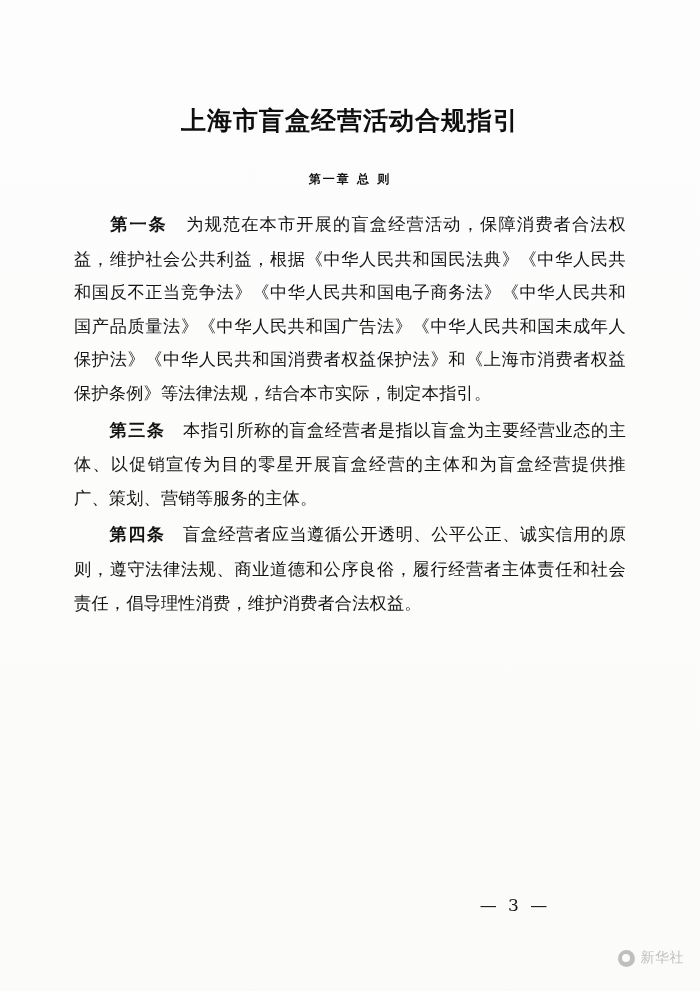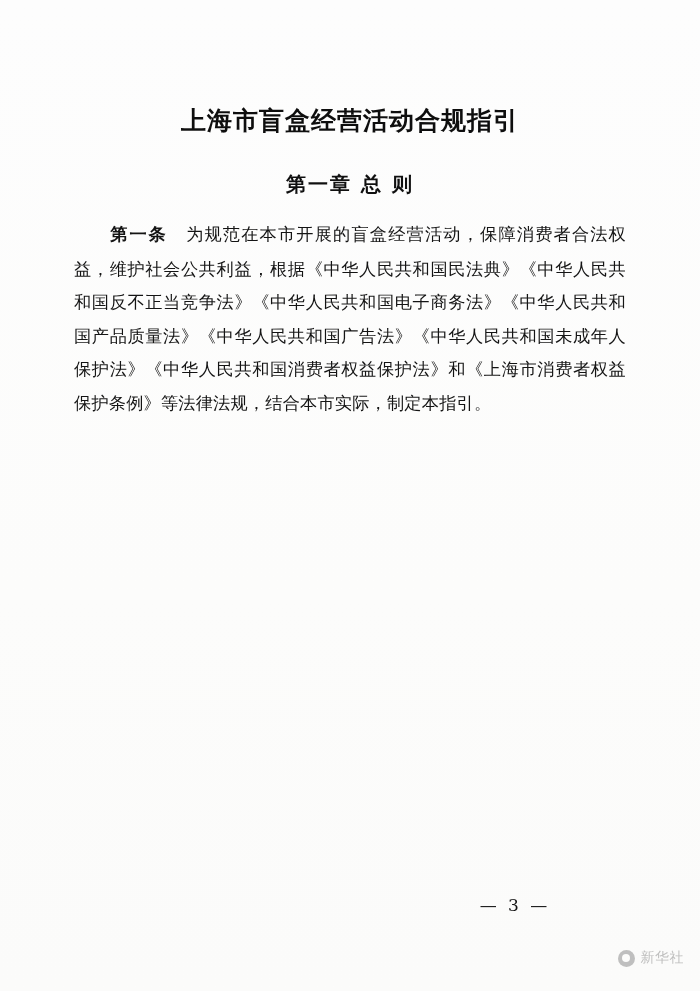--- a/index.html
+++ b/index.html
@@ -37,21 +37,21 @@
     text-align: center;
     font-size: 25px;
     font-weight: bold;
     letter-spacing: 1px;
     color: #0e0e0e;
     margin: 0 0 34px 0;
     font-family: Liberation Mono, monospace;
   }
   .chapter-heading {
     text-align: center;
-    font-size: 20px;
+    font-size: 12px;
     font-weight: bold;
     letter-spacing: 2px;
     margin: 0 0 20px 0;
     color: #101010;
   }
   .para {
     font-size: 17.2px;
     line-height: 33.6px;
     text-align: justify;
     text-justify: inter-ideograph;
@@ -119,21 +119,23 @@
 <div class="page">
   <div class="content">
 
     <h1 class="doc-title">上海市盲盒经营活动合规指引</h1>
 
     <h2 class="chapter-heading">第一章  总  则</h2>
 
     <p class="para"><span class="indent"></span><span class="lead">第一条</span>　<span>为规范在本市开展的盲盒经营活动，保障消费者合法权益，维护社会公共利益，根据《中华人民共和国民法典》《中华人民共和国反不正当竞争法》《中华人民共和国电子商务法》《中华人民共和国产品质量法》《中华人民共和国广告法》《中华人民共和国未成年人保护法》《中华人民共和国消费者权益保护法》和《上海市消费者权益保护条例》等法律法规，结合本市实际，制定本指引。</span></p>
 
 
+    <p class="para"><span class="indent"></span><span class="lead">第三条</span>　<span>本指引所称的盲盒经营者是指以盲盒为主要经营业态的主体、以促销宣传为目的零星开展盲盒经营的主体和为盲盒经营提供推广、策划、营销等服务的主体。</span></p>
 
+    <p class="para"><span class="indent"></span><span class="lead">第四条</span>　<span>盲盒经营者应当遵循公开透明、公平公正、诚实信用的原则，遵守法律法规、商业道德和公序良俗，履行经营者主体责任和社会责任，倡导理性消费，维护消费者合法权益。</span></p>
 
   </div>
 
   <div class="page-number">— 3 —</div>
 
   <div class="watermark">
     <span class="wm-eye"></span>
     <span class="wm-text">新华社</span>
   </div>
 </div>

